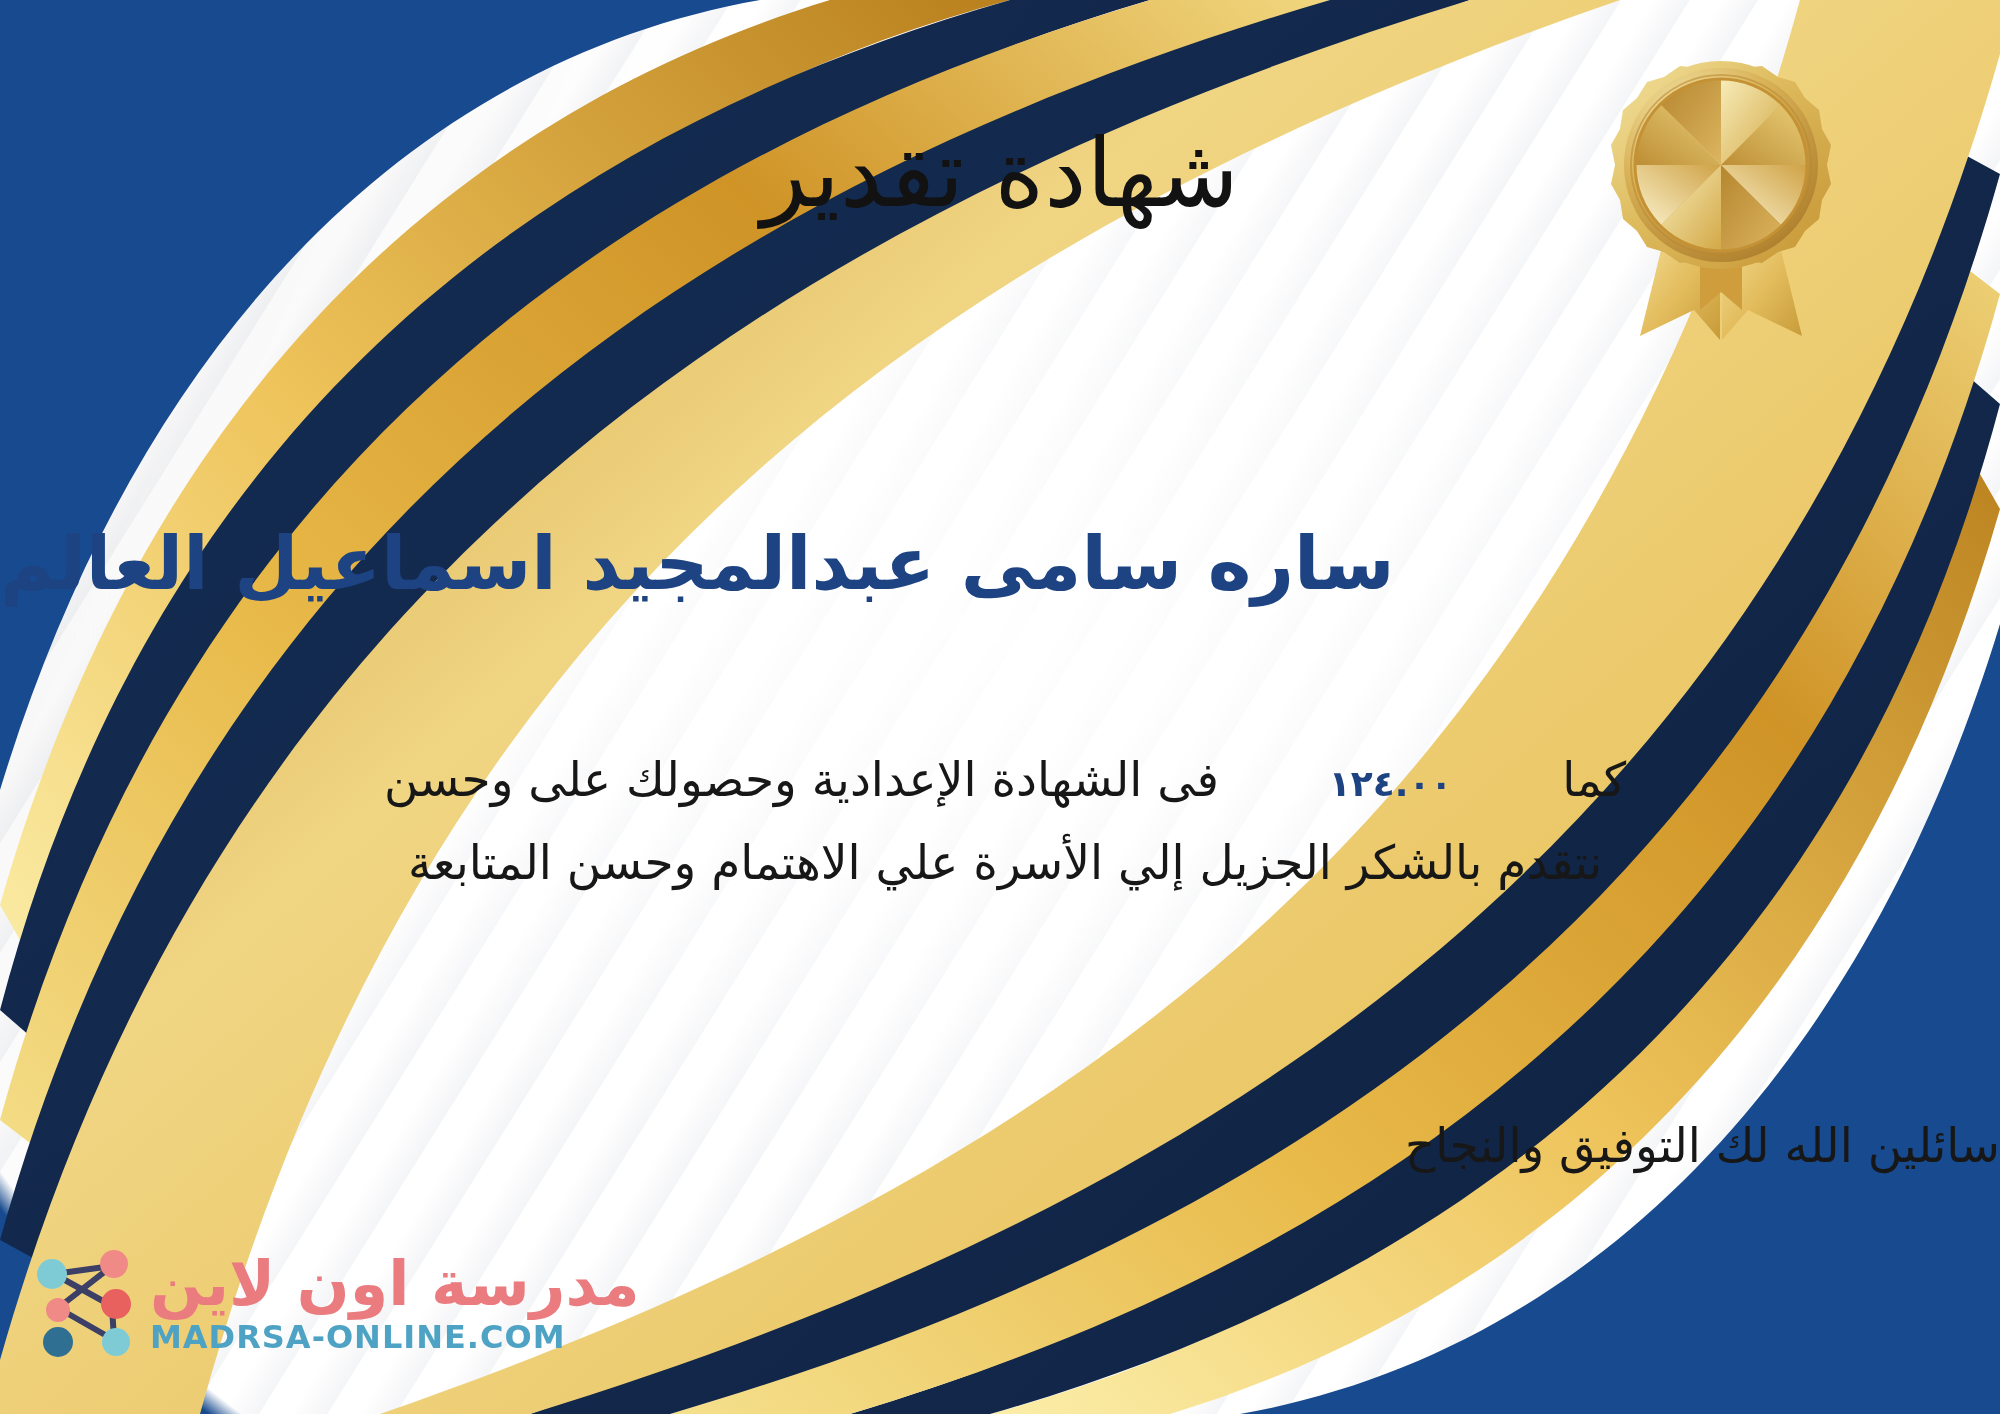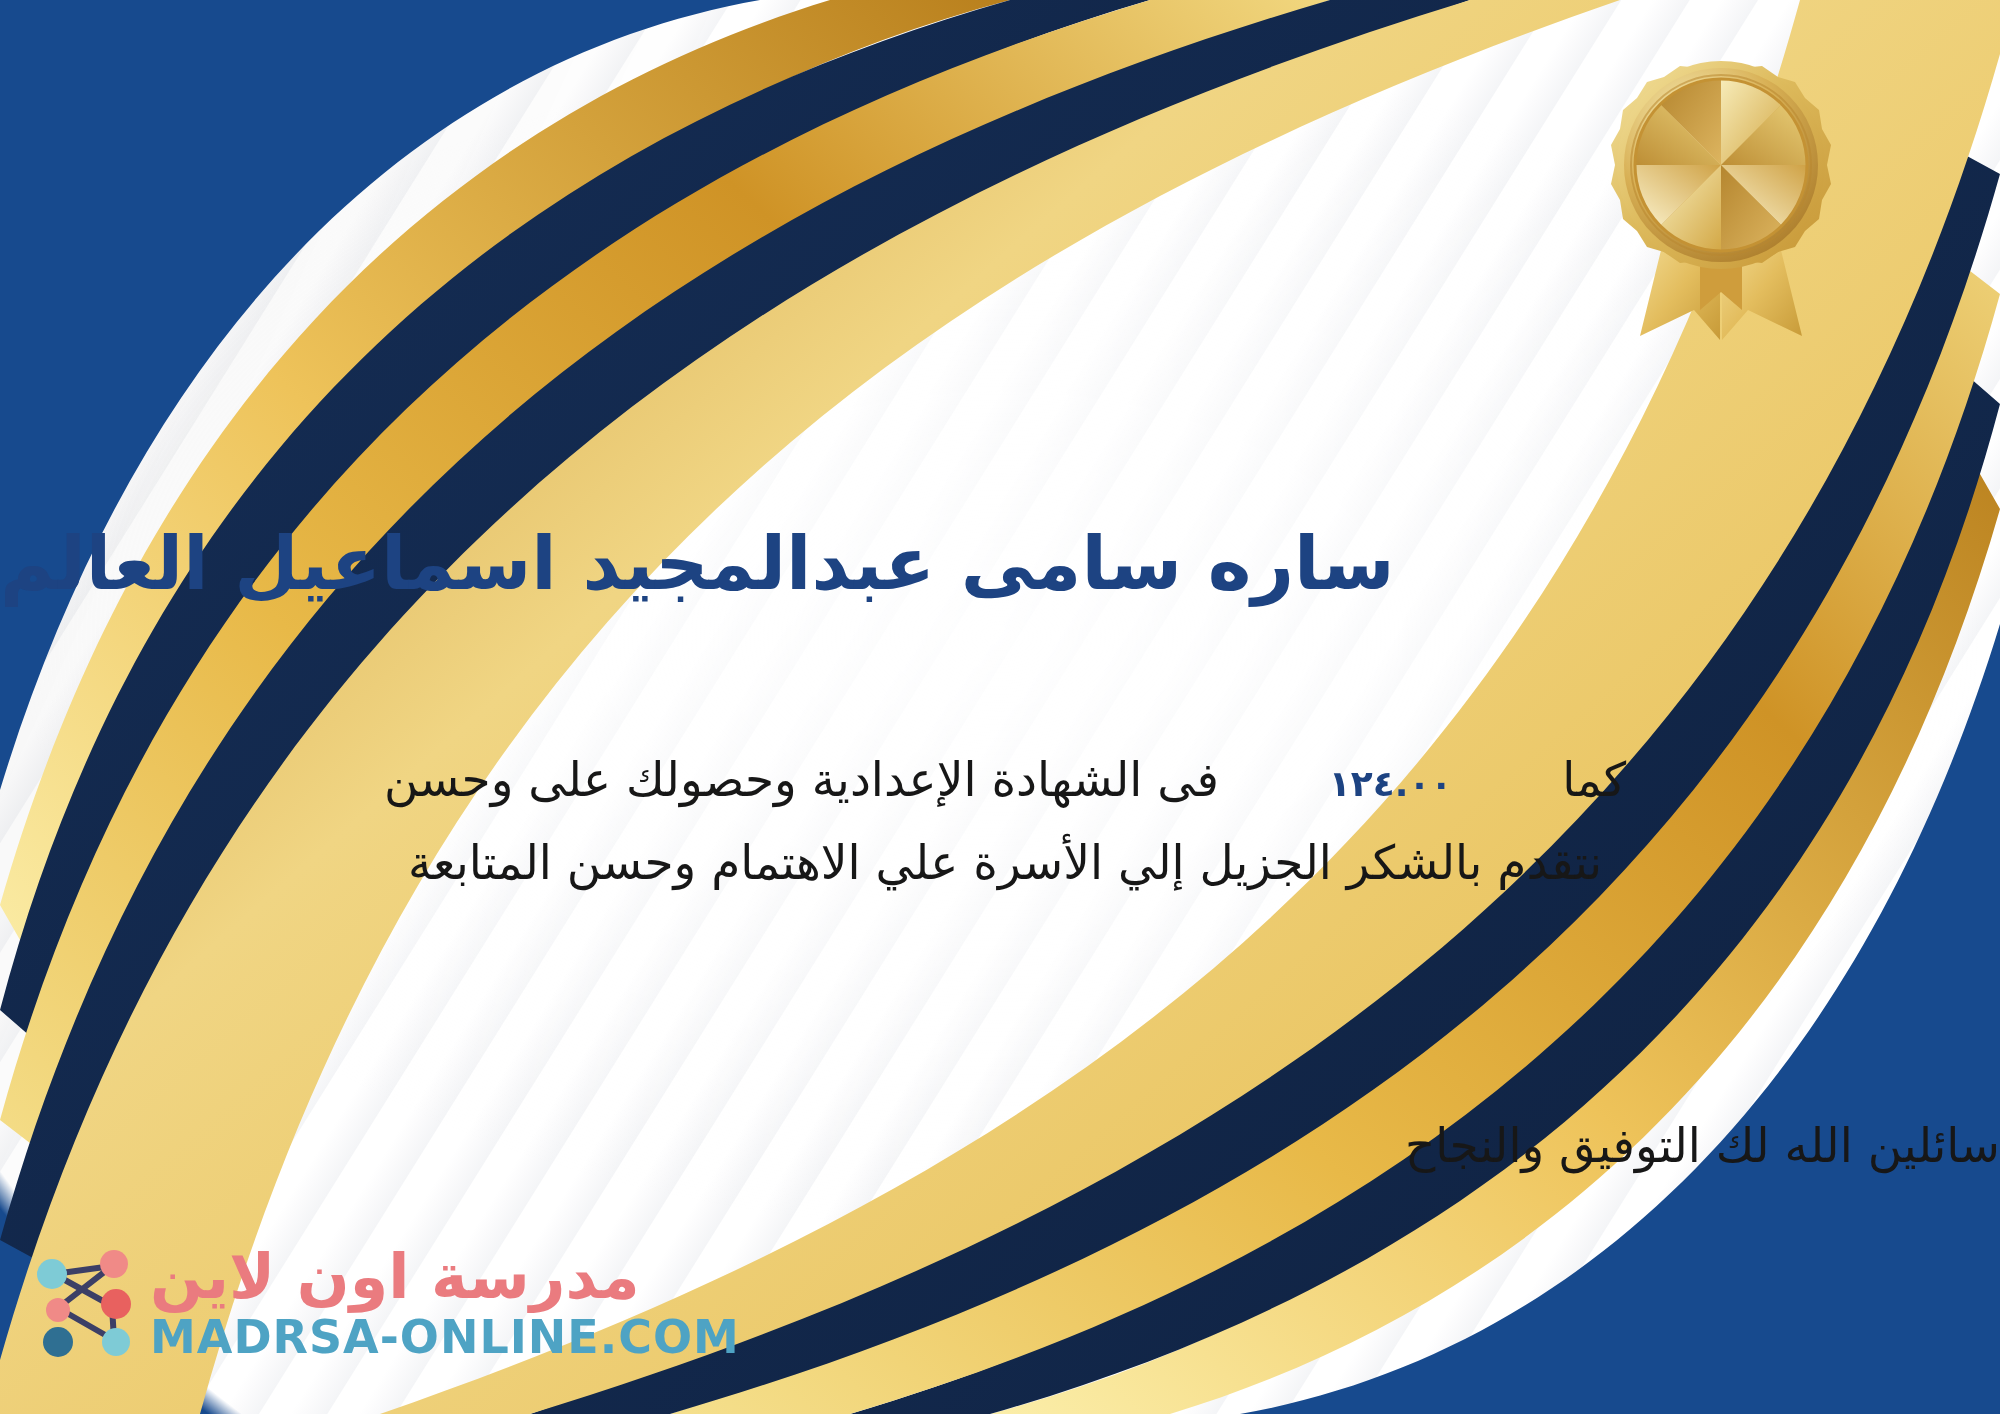--- a/index.html
+++ b/index.html
@@ -121,21 +121,21 @@
     gap:10px;
   }
   .brand-icon{width:112px;height:118px;flex:0 0 auto;}
   .brand-text{display:flex;flex-direction:column;align-items:flex-end;line-height:1;}
   .brand-ar{
     font-size:62px;font-weight:bold;color:#ea7b7f;
     letter-spacing:0px;white-space:nowrap;
     font-family:"DejaVu Sans","Liberation Sans",sans-serif;
   }
   .brand-en{
-    font-size:46px;font-weight:bold;color:#4ea3c4;
+    font-size:32px;font-weight:bold;color:#4ea3c4;
     letter-spacing:1px;white-space:nowrap;direction:ltr;
     margin-top:6px;
     font-family:"DejaVu Sans","Liberation Sans",sans-serif;
   }
 </style>
 </head>
 <body>
 
 <div class="cert">
 
@@ -244,20 +244,21 @@
       <path d="M125,117 L125,203 A86,86 0 0,1 64,178 Z" fill="url(#w1)"></path>
       <path d="M125,117 L64,178 A86,86 0 0,1 39,117 Z" fill="url(#w3)"></path>
       <path d="M125,117 L39,117 A86,86 0 0,1 64,56 Z" fill="url(#w2)"></path>
       <path d="M125,117 L64,56 A86,86 0 0,1 125,31 Z" fill="url(#w4)"></path>
     </g>
     <circle cx="125" cy="117" r="86" fill="none" stroke="#c49234" stroke-width="3"></circle>
   </svg>
 
   <div class="content">
 
+    <div class="title">شهادة تقدير</div>
 
     <div class="student-name">ساره سامى عبدالمجيد اسماعيل العالم</div>
 
     <div class="body-block">
       <div class="body-line">
         <span>كما</span>
         <span class="sp-wide"></span>
         <span class="grade">١٢٤.٠٠</span>
         <span class="sp-wide"></span>
         <span>فى الشهادة الإعدادية وحصولك على وحسن</span>

